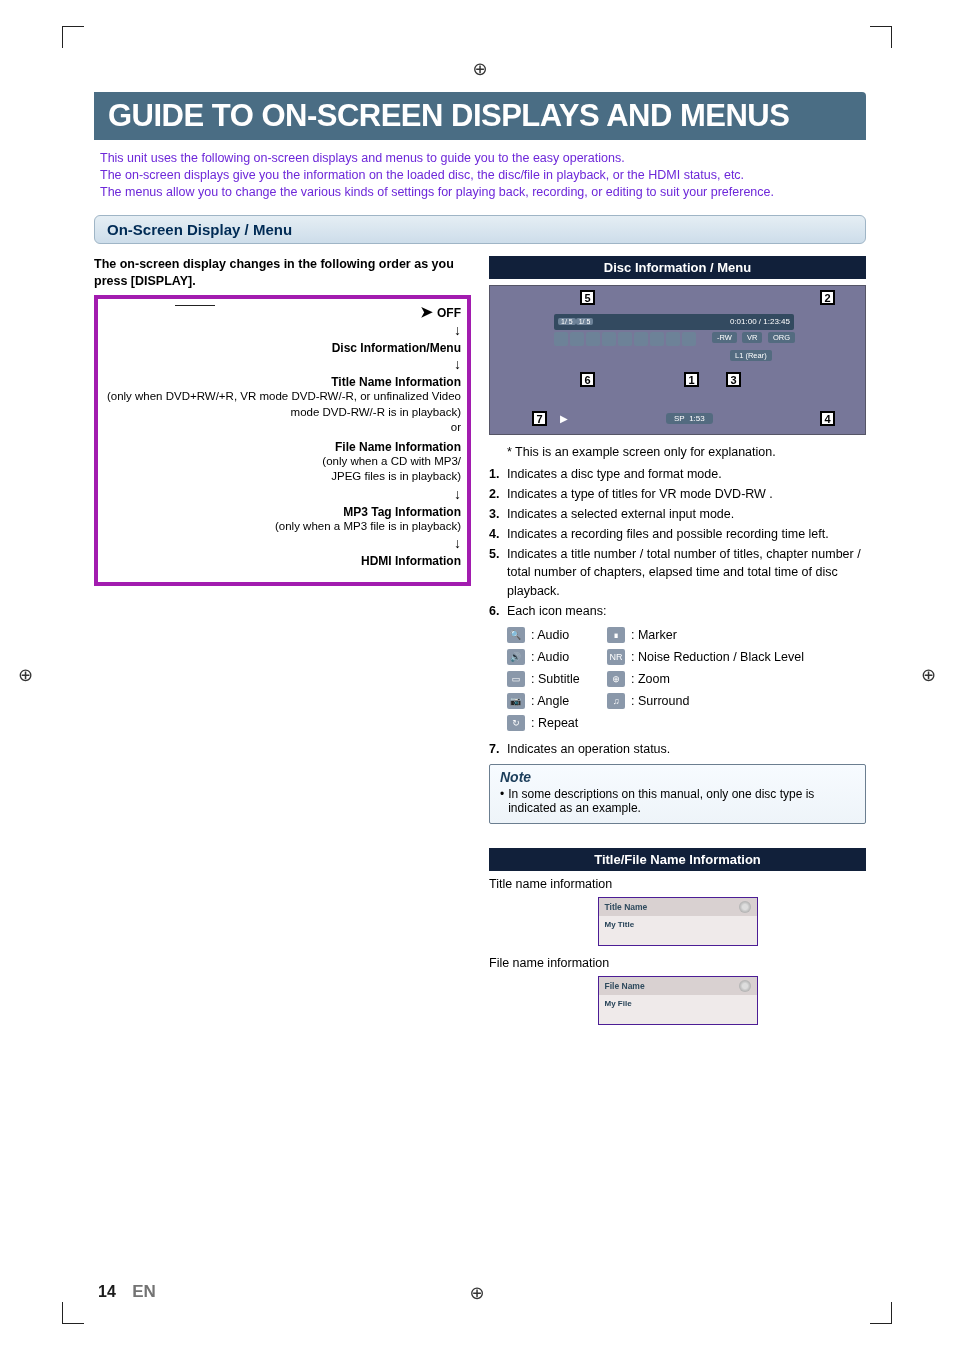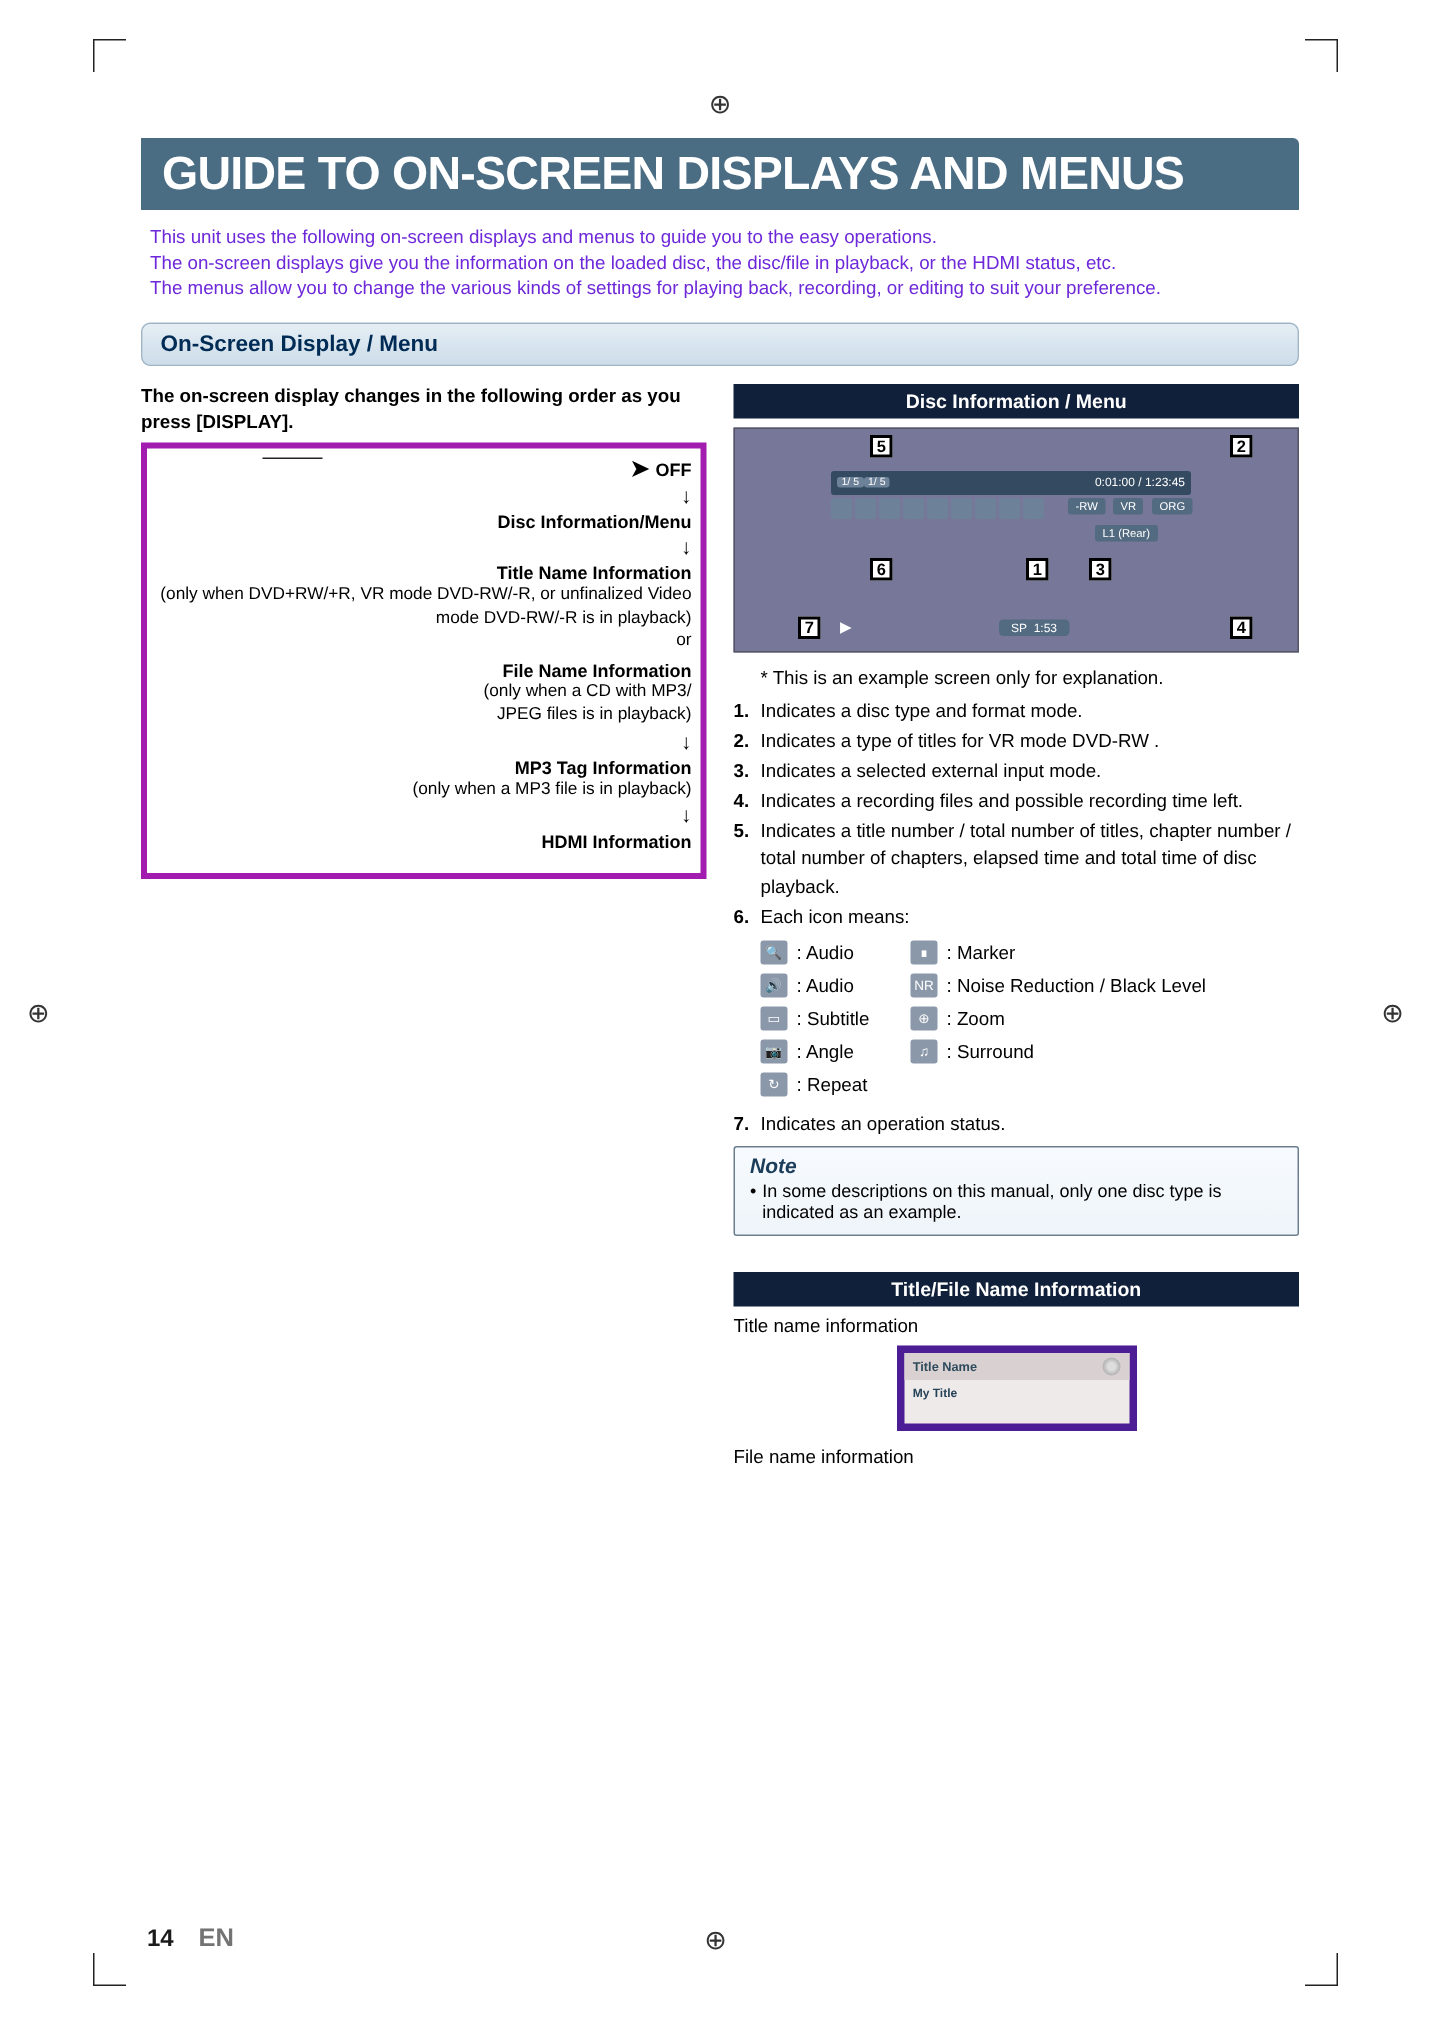--- a/index.html
+++ b/index.html
@@ -148,21 +148,21 @@
   }
   .note-block .note-title {
     color: #1b3d5a;
     font-style: italic;
     font-weight: 700;
     font-size: 14px;
     margin-bottom: 2px;
   }
   .small-preview {
     width: 160px; margin: 6px auto 10px auto;
-    border:5px solid #4c1d95;
+    border:1px solid #4c1d95;
     font-size:9px;
     background:#efeaea;
   }
   .small-preview .hdr {
     background:#d9d1d1; padding:3px 6px;
     display:flex; justify-content:space-between; align-items:center;
     font-size:8.5px; color:#2e4a5d; font-weight:700;
   }
   .small-preview .body { padding:4px 6px 16px 6px; color:#274358; font-weight:700; font-size:8px;}
   .disc-ic {
@@ -356,20 +356,27 @@
       <div class="sect-caption">Title name information</div>
       <div class="small-preview">
         <div class="hdr">
           <span>Title Name</span>
           <span class="disc-ic"></span>
         </div>
         <div class="body">My Title</div>
       </div>
 
       <div class="sect-caption">File name information</div>
+      <div class="small-preview">
+        <div class="hdr">
+          <span>File Name</span>
+          <span class="disc-ic"></span>
+        </div>
+        <div class="body">My File</div>
+      </div>
 
     </div>
   </div>
 
   <div class="reg-mark" style="position:absolute; bottom:6px; left:0; right:0;">⊕</div>
 
   <div class="page-foot">
     <span>14</span>
     <span class="en">EN</span>
   </div>

